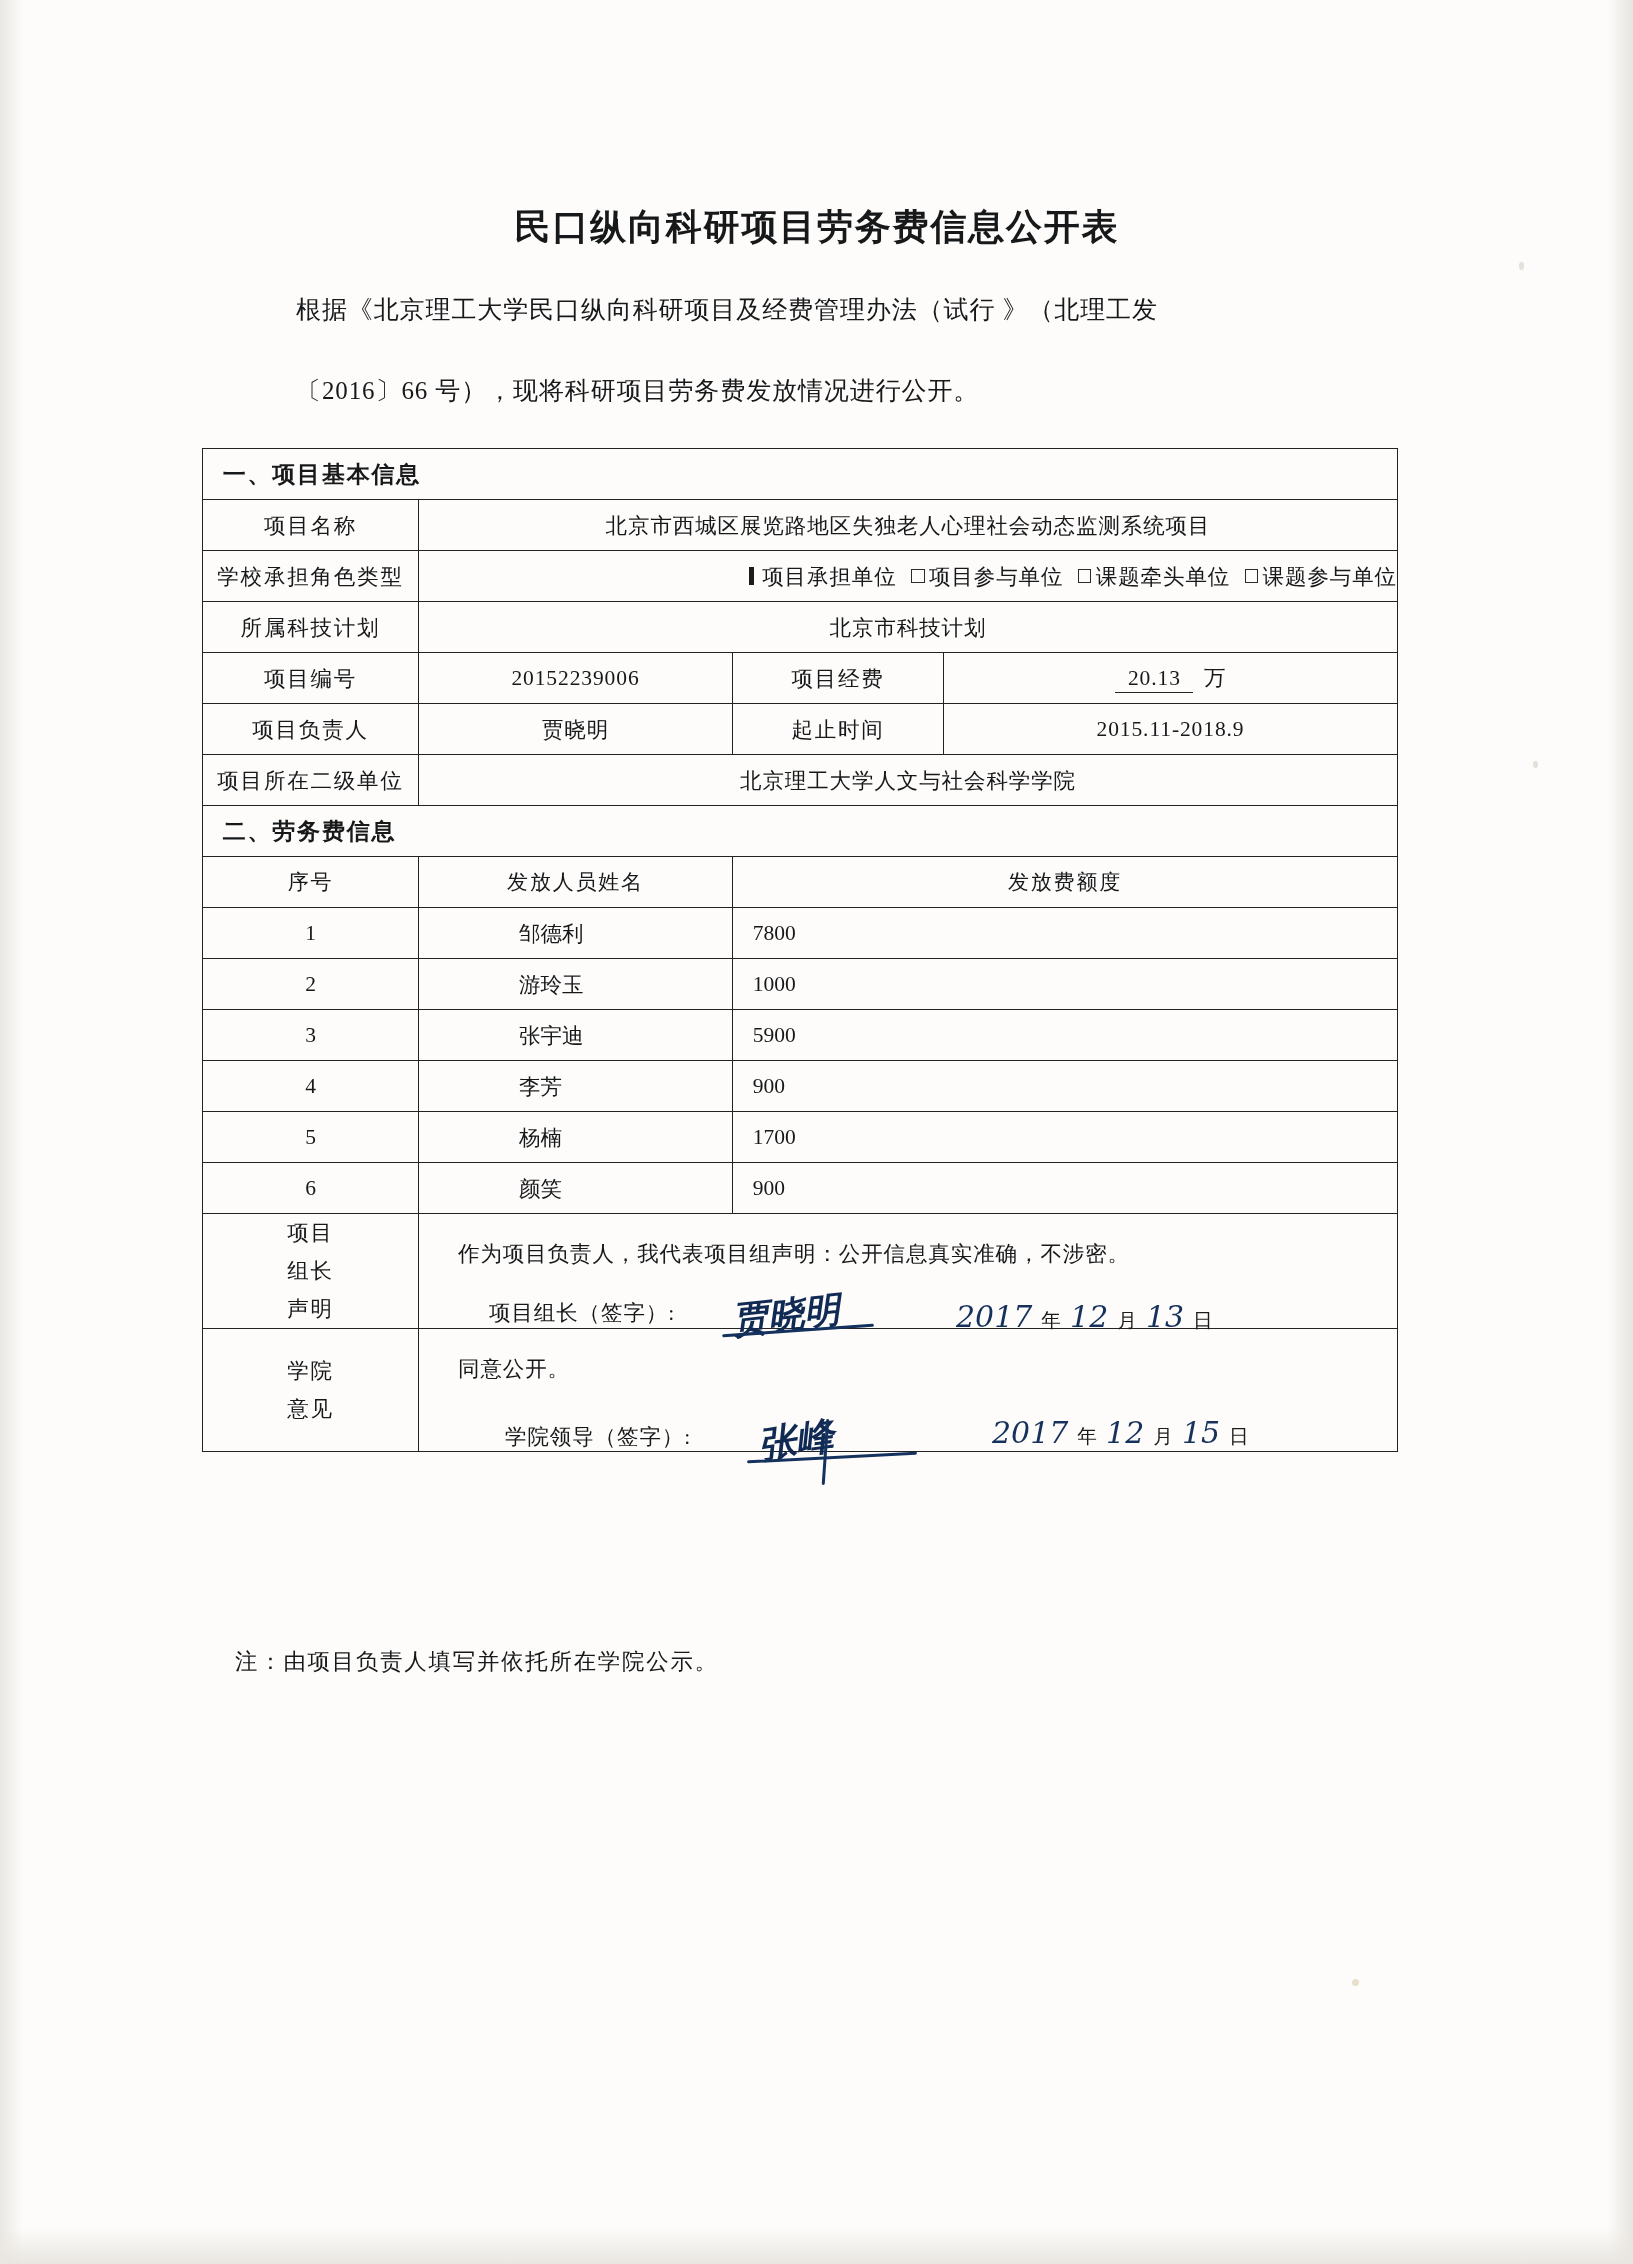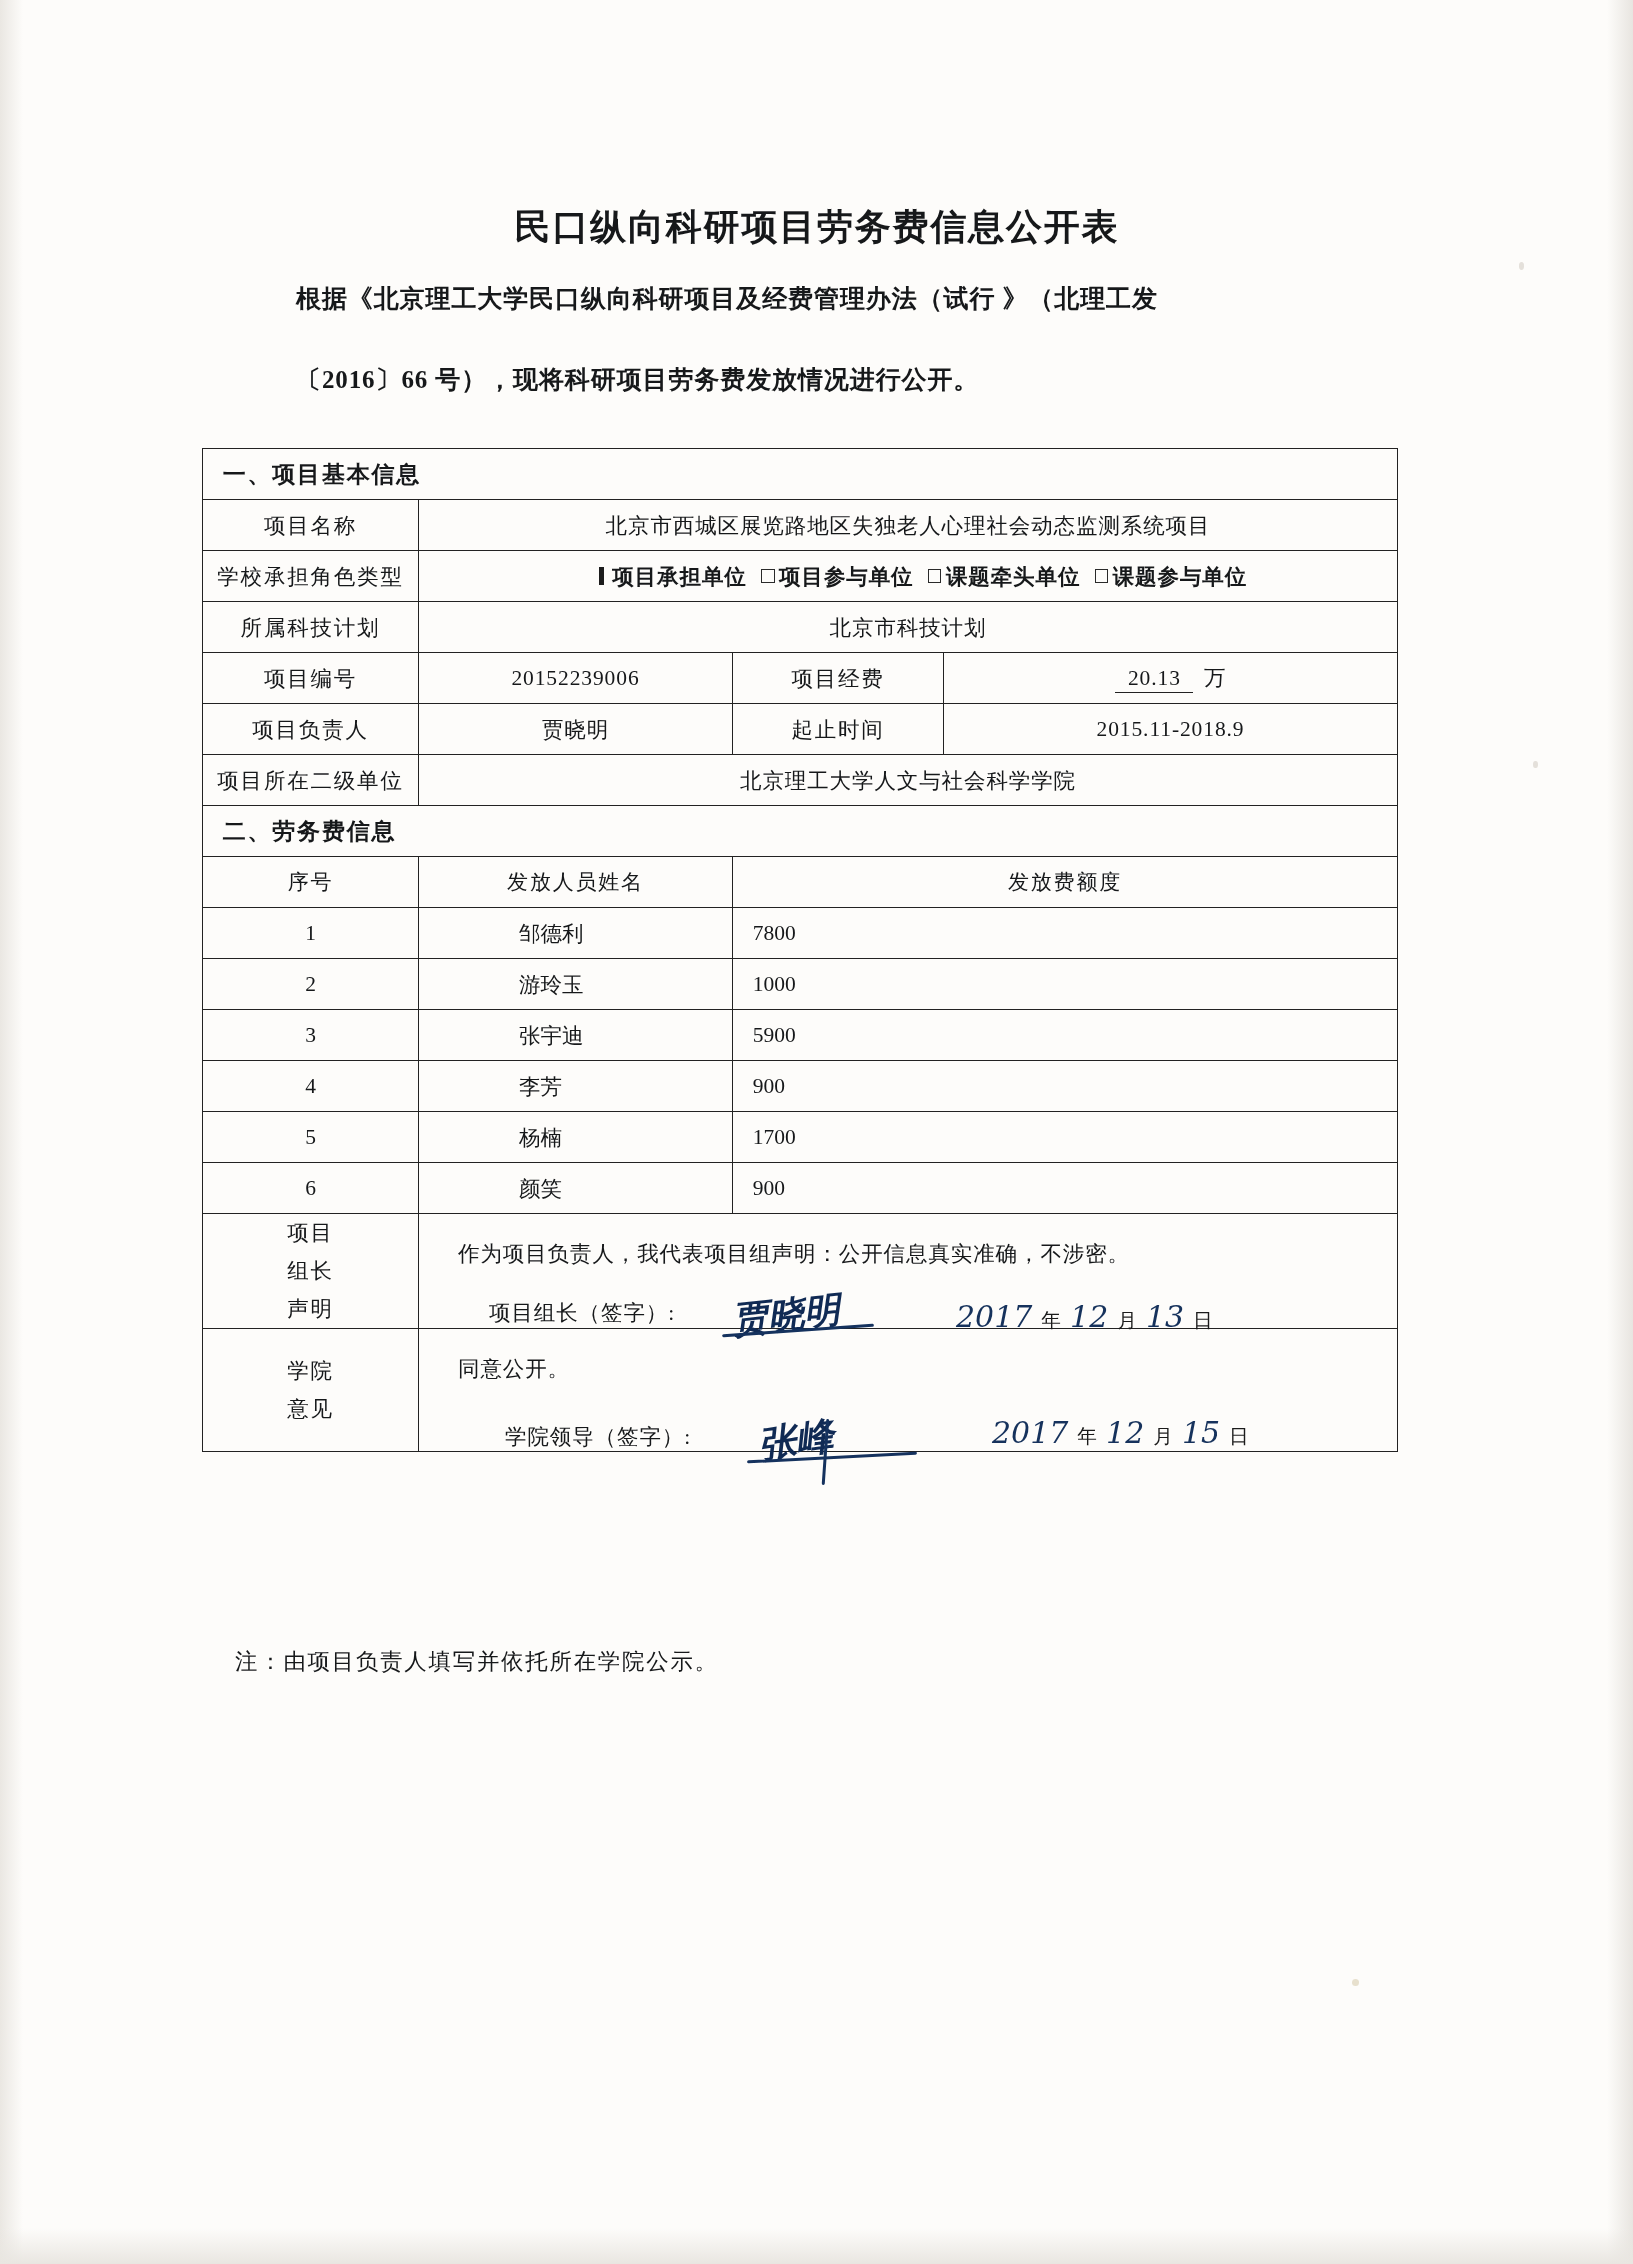--- a/index.html
+++ b/index.html
@@ -45,25 +45,24 @@
     font-size: 36px;
     font-weight: bold;
     letter-spacing: 1.8px;
     font-family: "Liberation Serif", "DejaVu Serif", serif;
     margin-top: 44px;
   }
   .intro {
     position: absolute;
     left: 296px;
     width: 1084px;
-    top: 258px;
+    top: 269px;
     font-size: 25px;
     line-height: 81px;
     letter-spacing: 0.9px;
-    font-weight: bold;
   }
   .intro .line2 {
     display: block;
   }
 
   
   table.form {
     position: absolute;
     left: 202px;
     top: 448px;
@@ -88,25 +87,24 @@
   .lbl {
     text-align: center;
     letter-spacing: 1.8px;
     white-space: nowrap;
   }
   .val {
     text-align: center;
     letter-spacing: 0.9px;
   }
   .roles {
-    text-align: center;
+    text-align: right;
     padding-left: 30px !important;
     letter-spacing: 0.9px;
     white-space: nowrap;
-    font-weight: bold;
   }
   .cb {
     display: inline-block;
     width: 11.6px;
     height: 11.6px;
     border: 1.3px solid #2a2a2a;
     margin-right: 4.5px;
     vertical-align: 0.9px;
   }
   .cb.sel {

